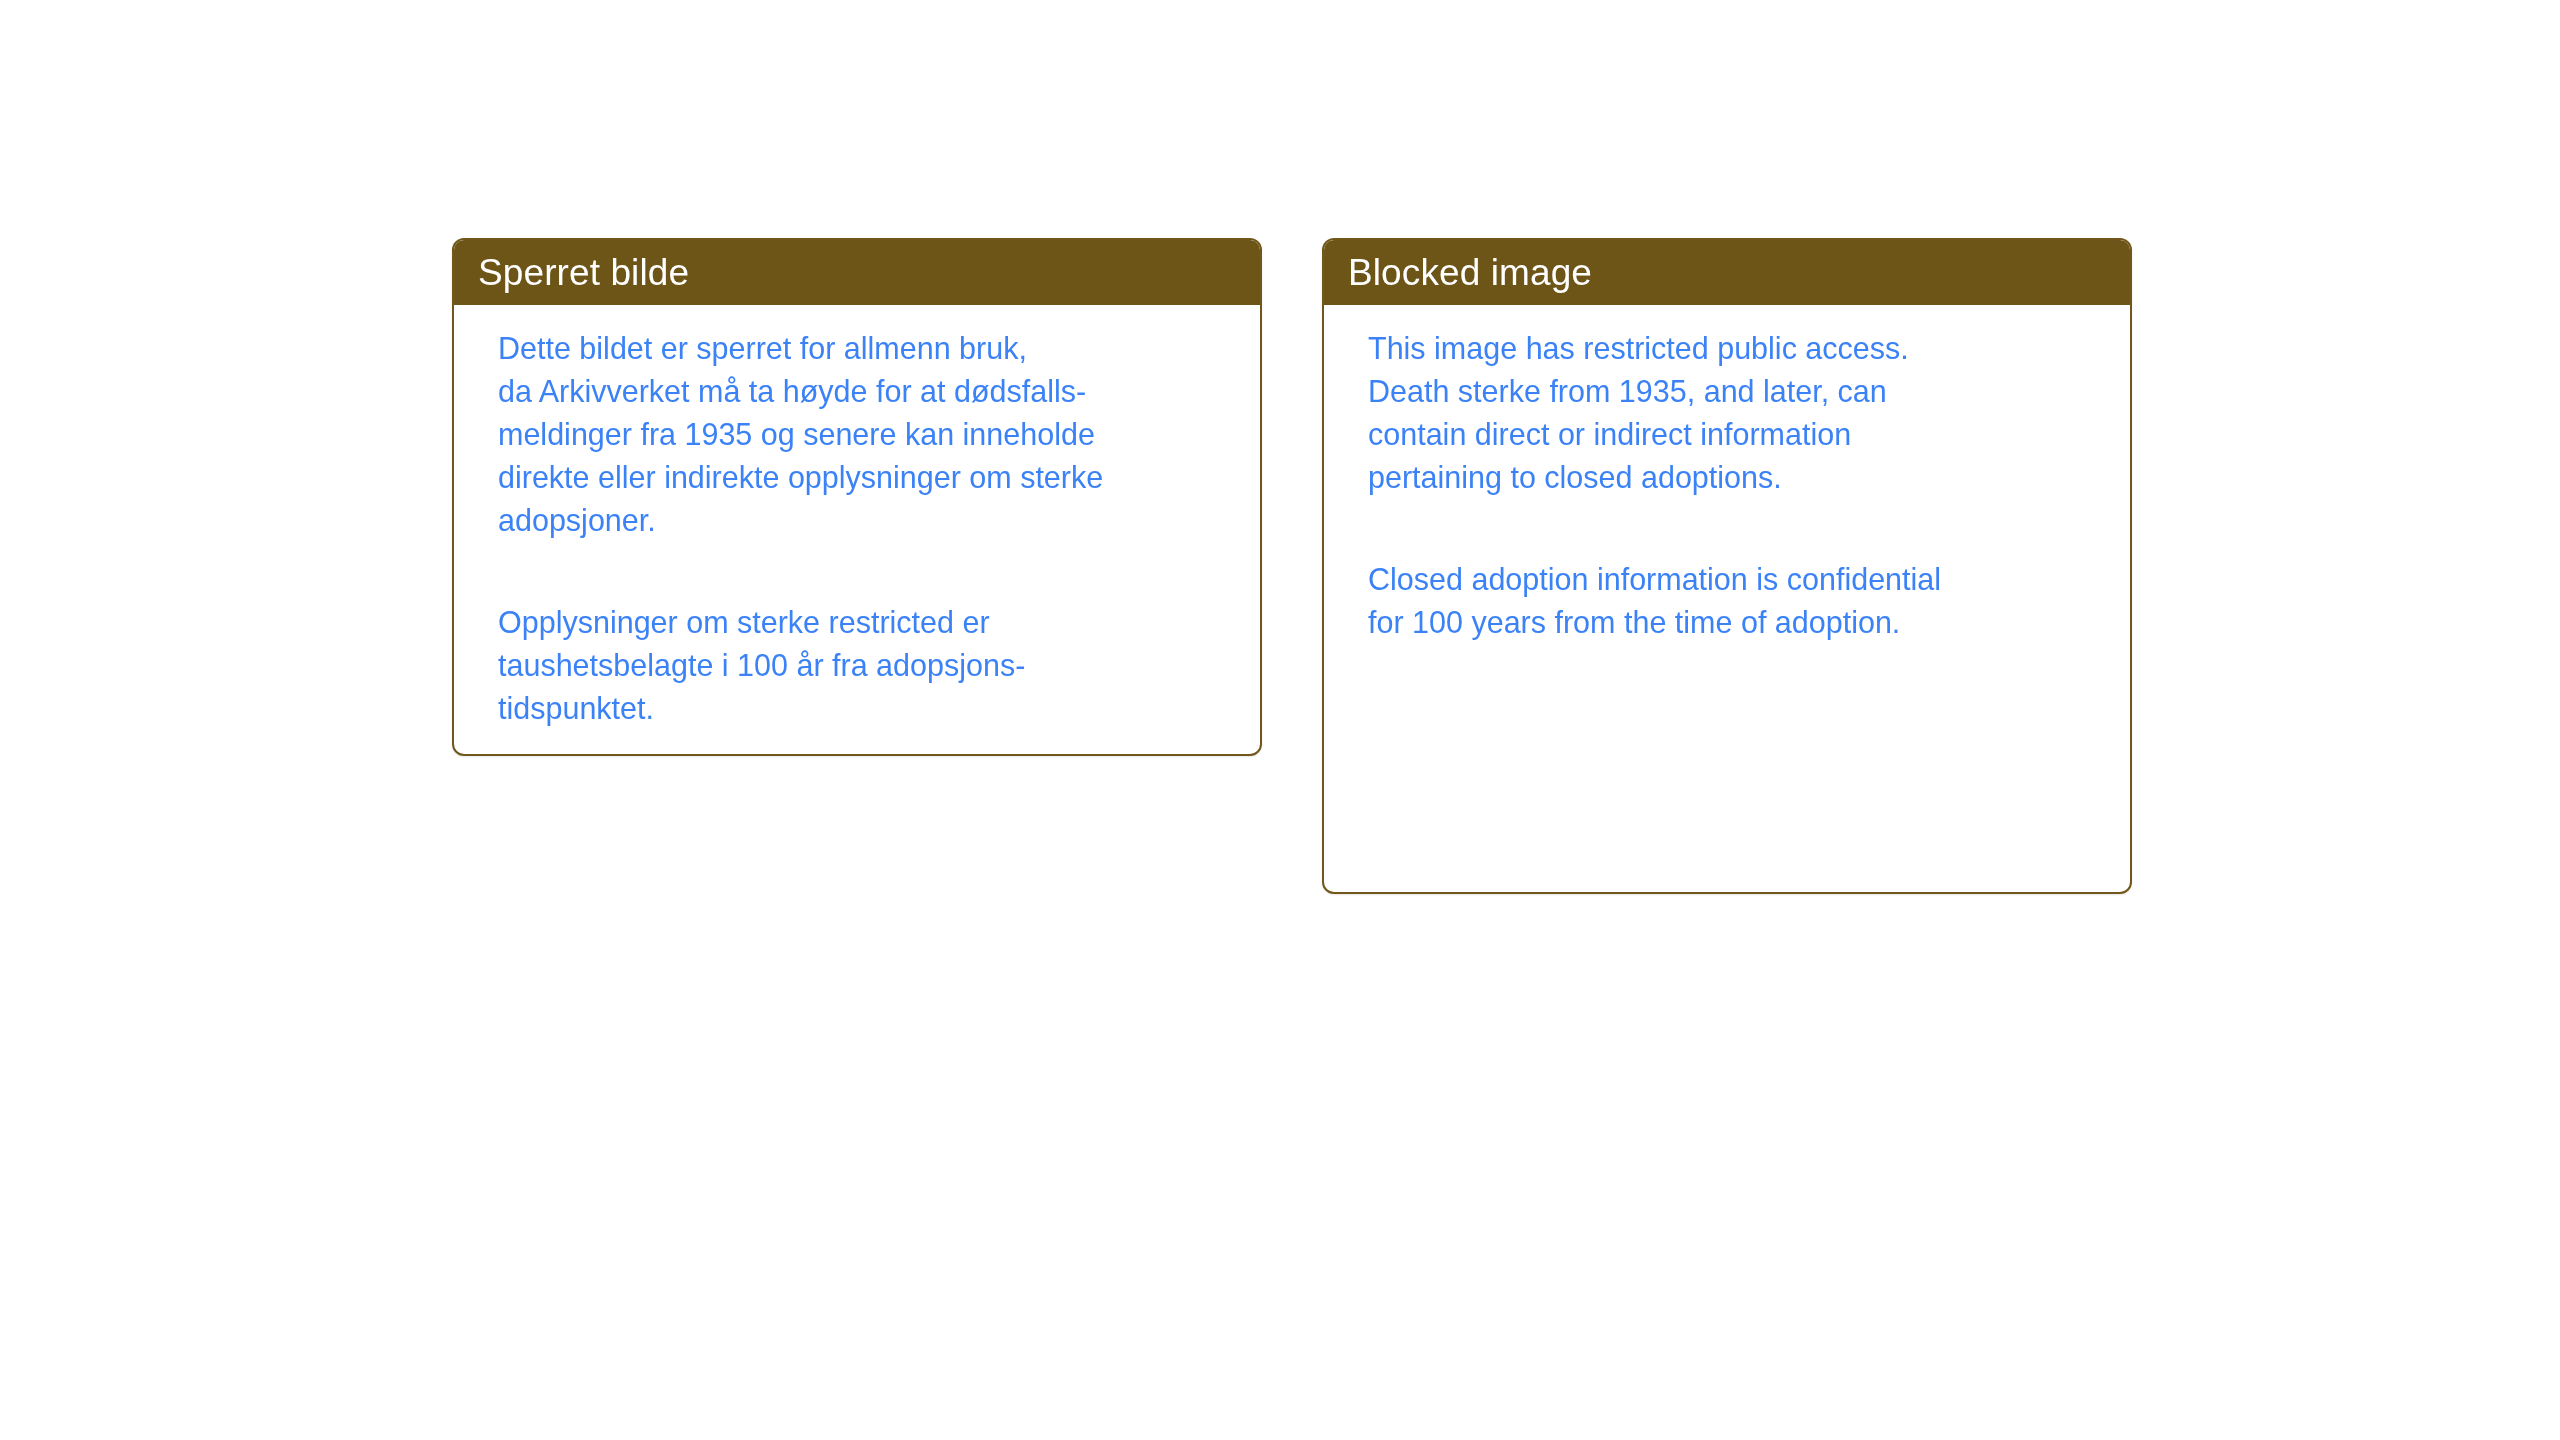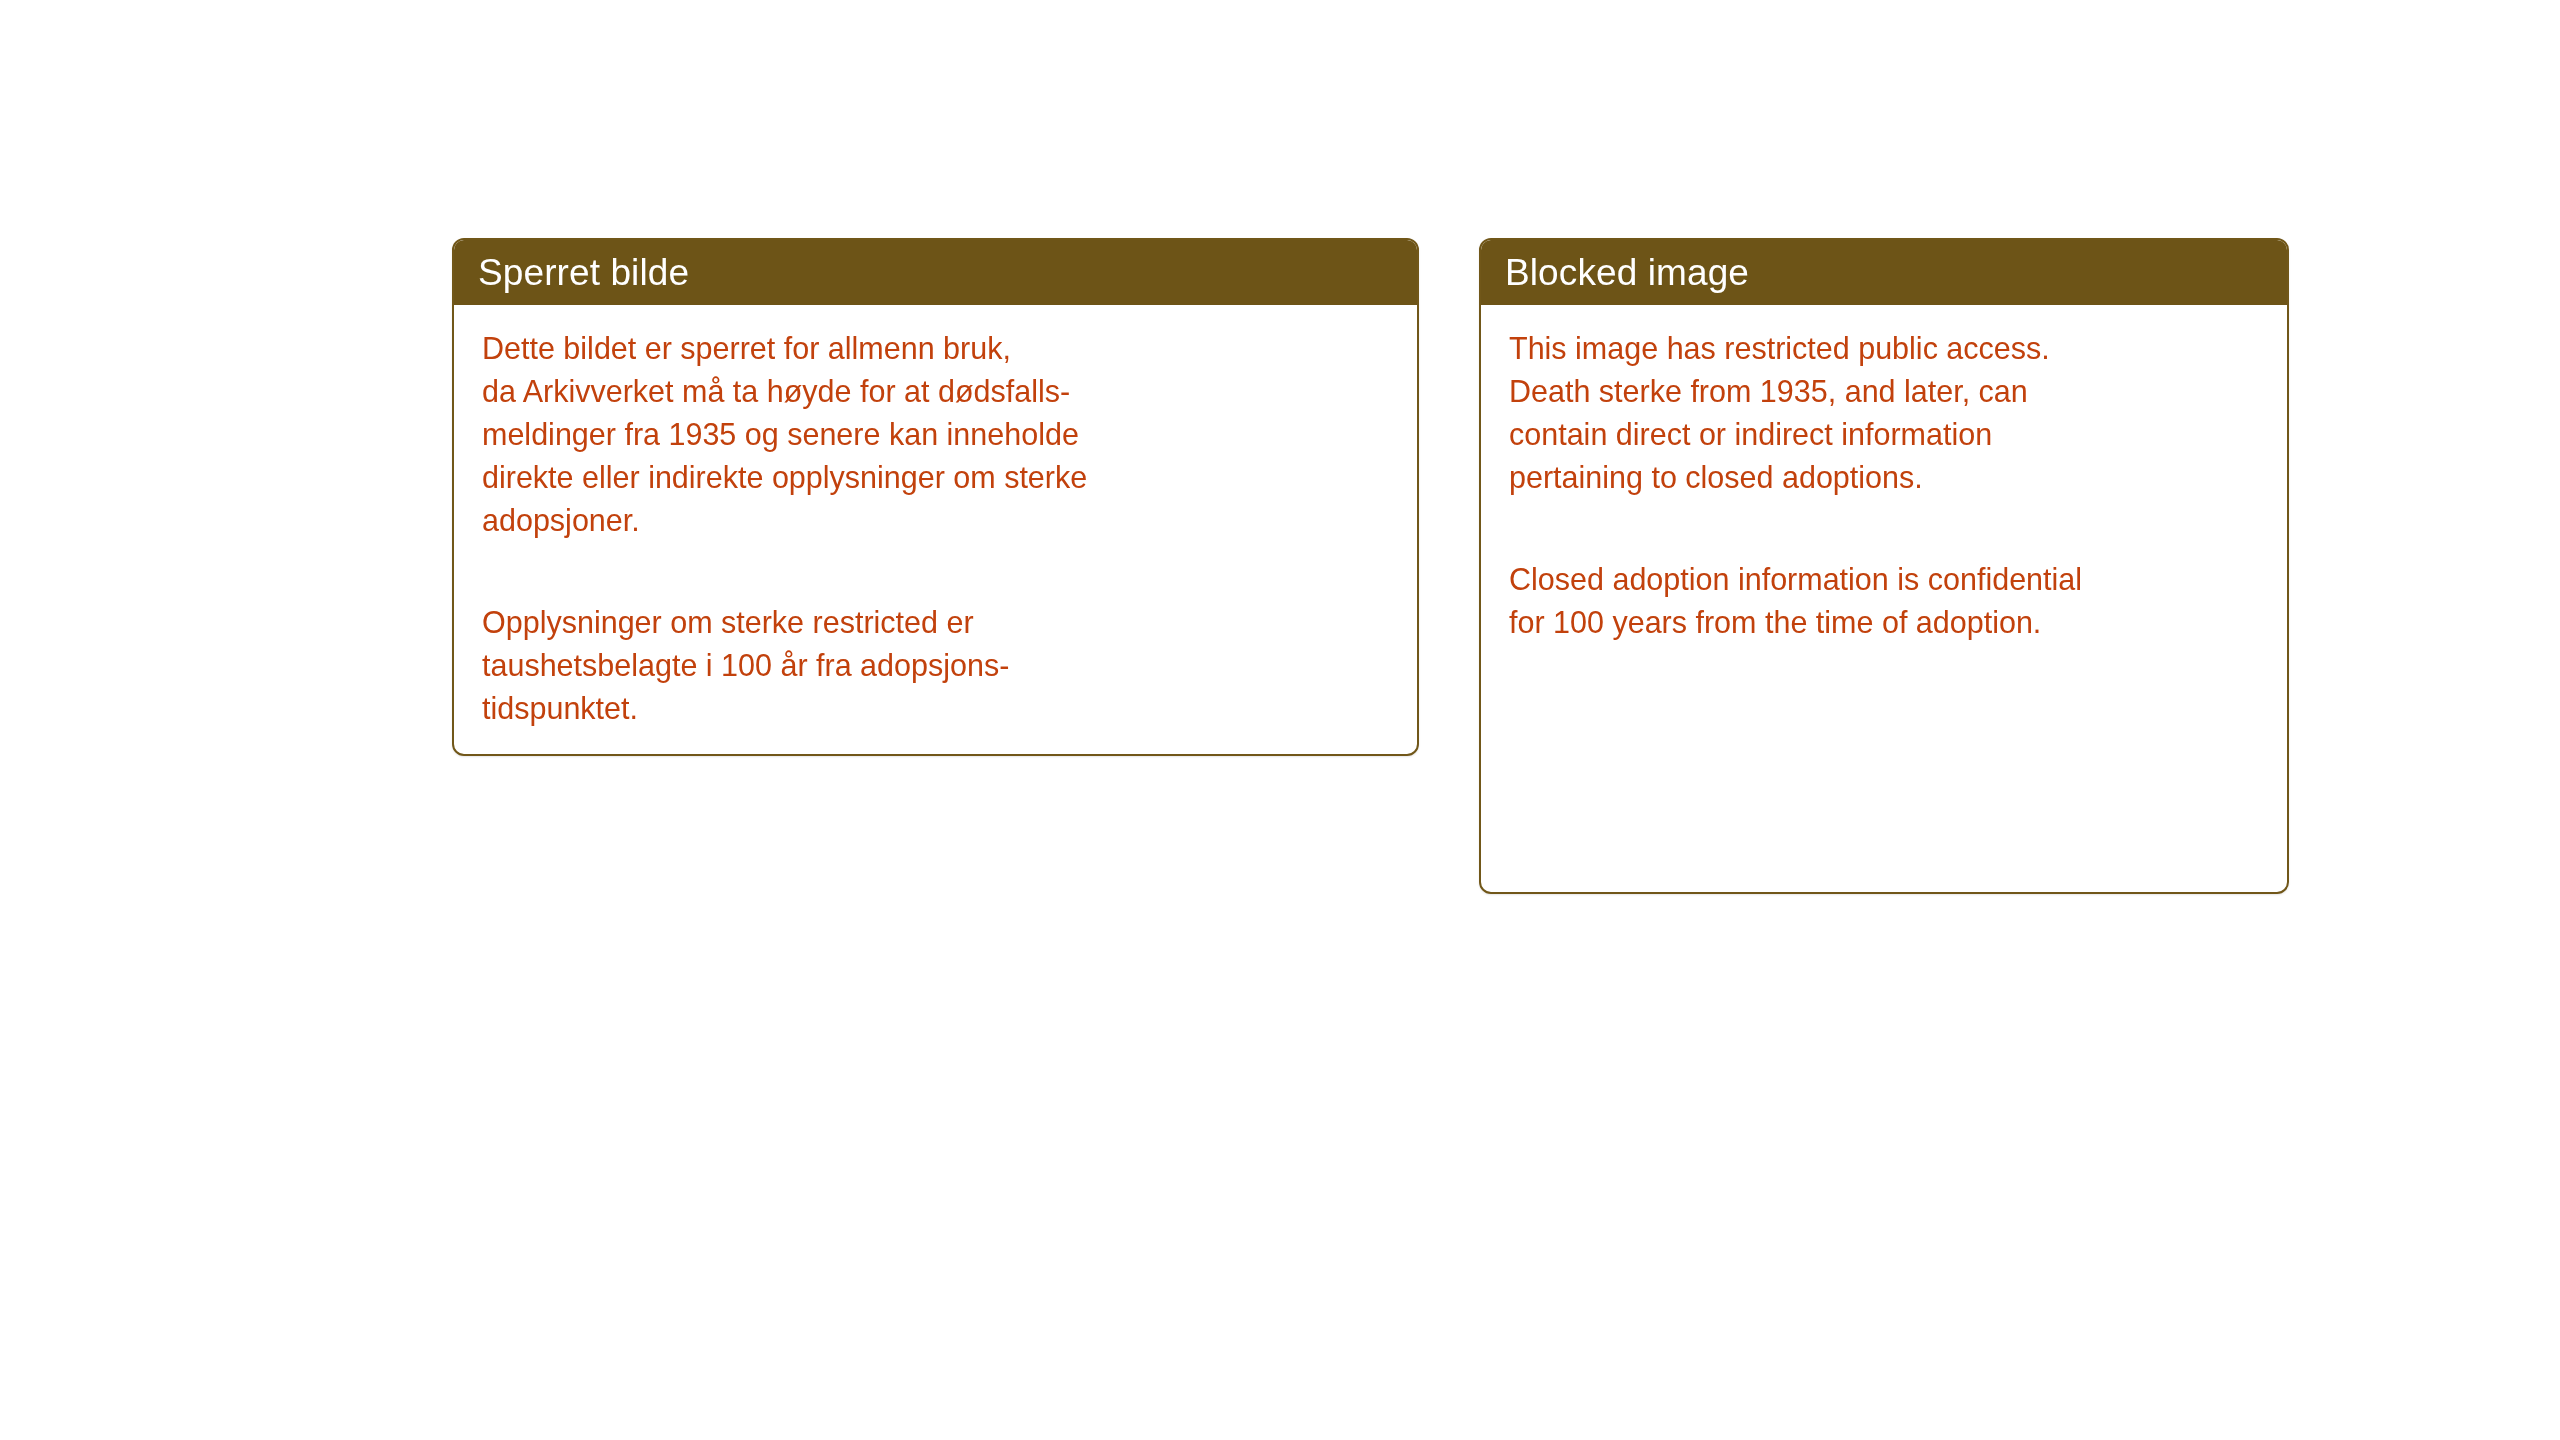--- a/index.html
+++ b/index.html
@@ -31,41 +31,41 @@
   }
   .panel {
     background: #ffffff;
     border: 2px solid #715719;
     border-radius: 12px;
     box-sizing: border-box;
     overflow: hidden;
     box-shadow: 0 1px 2px rgba(0,0,0,0.10);
   }
   .panel-no {
-    width: 967px;
+    width: 810px;
     height: 518px;
   }
   .panel-en {
     width: 810px;
     height: 656px;
   }
   .panel-header {
     background: #6d5417;
     color: #ffffff;
     font-size: 37px;
     line-height: 1.0;
     padding: 14px 0 14px 24px;
     letter-spacing: 0.1px;
     font-weight: 400;
     border-top-left-radius: 9px;
     border-top-right-radius: 9px;
   }
   .panel-body {
-    padding: 22px 28px 20px 28px;
-    color: #c2410c;
+    padding: 22px 28px 20px 44px;
+    color: #3b82f6;
     font-size: 30.5px;
     line-height: 43px;
     font-weight: 400;
   }
   .panel-body p {
     margin: 0;
     white-space: pre-line;
   }
   .panel-body p + p {
     margin-top: 59px;

